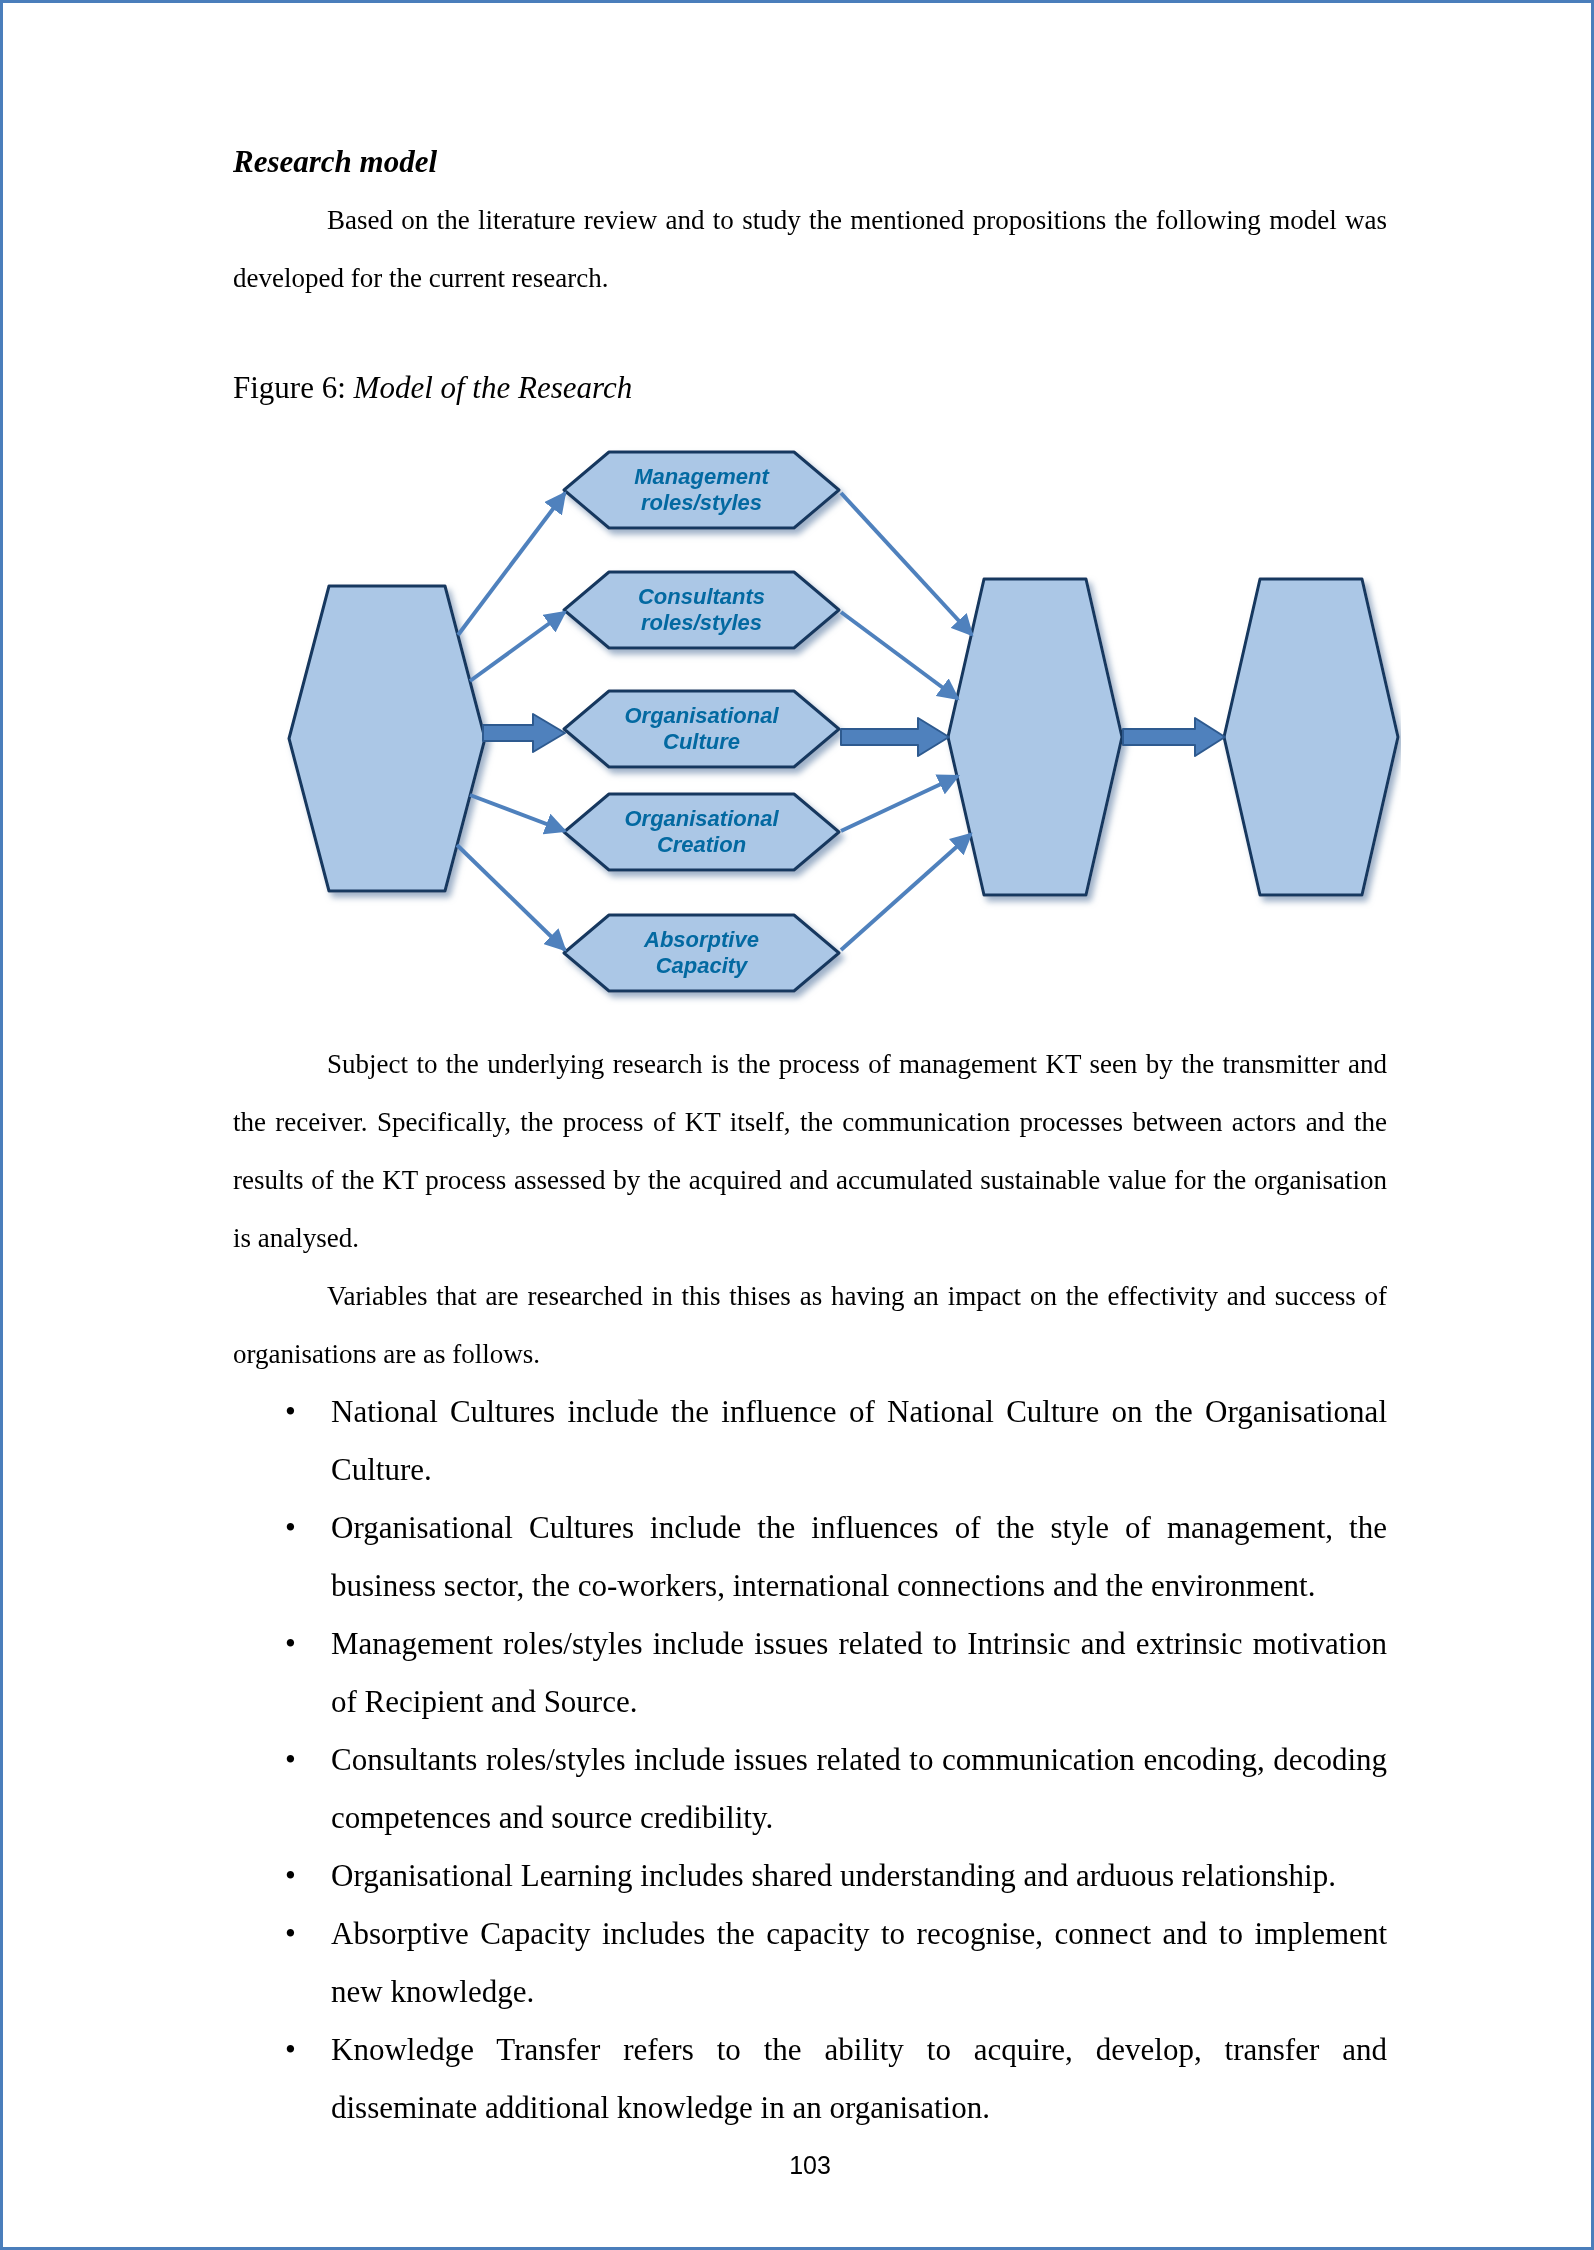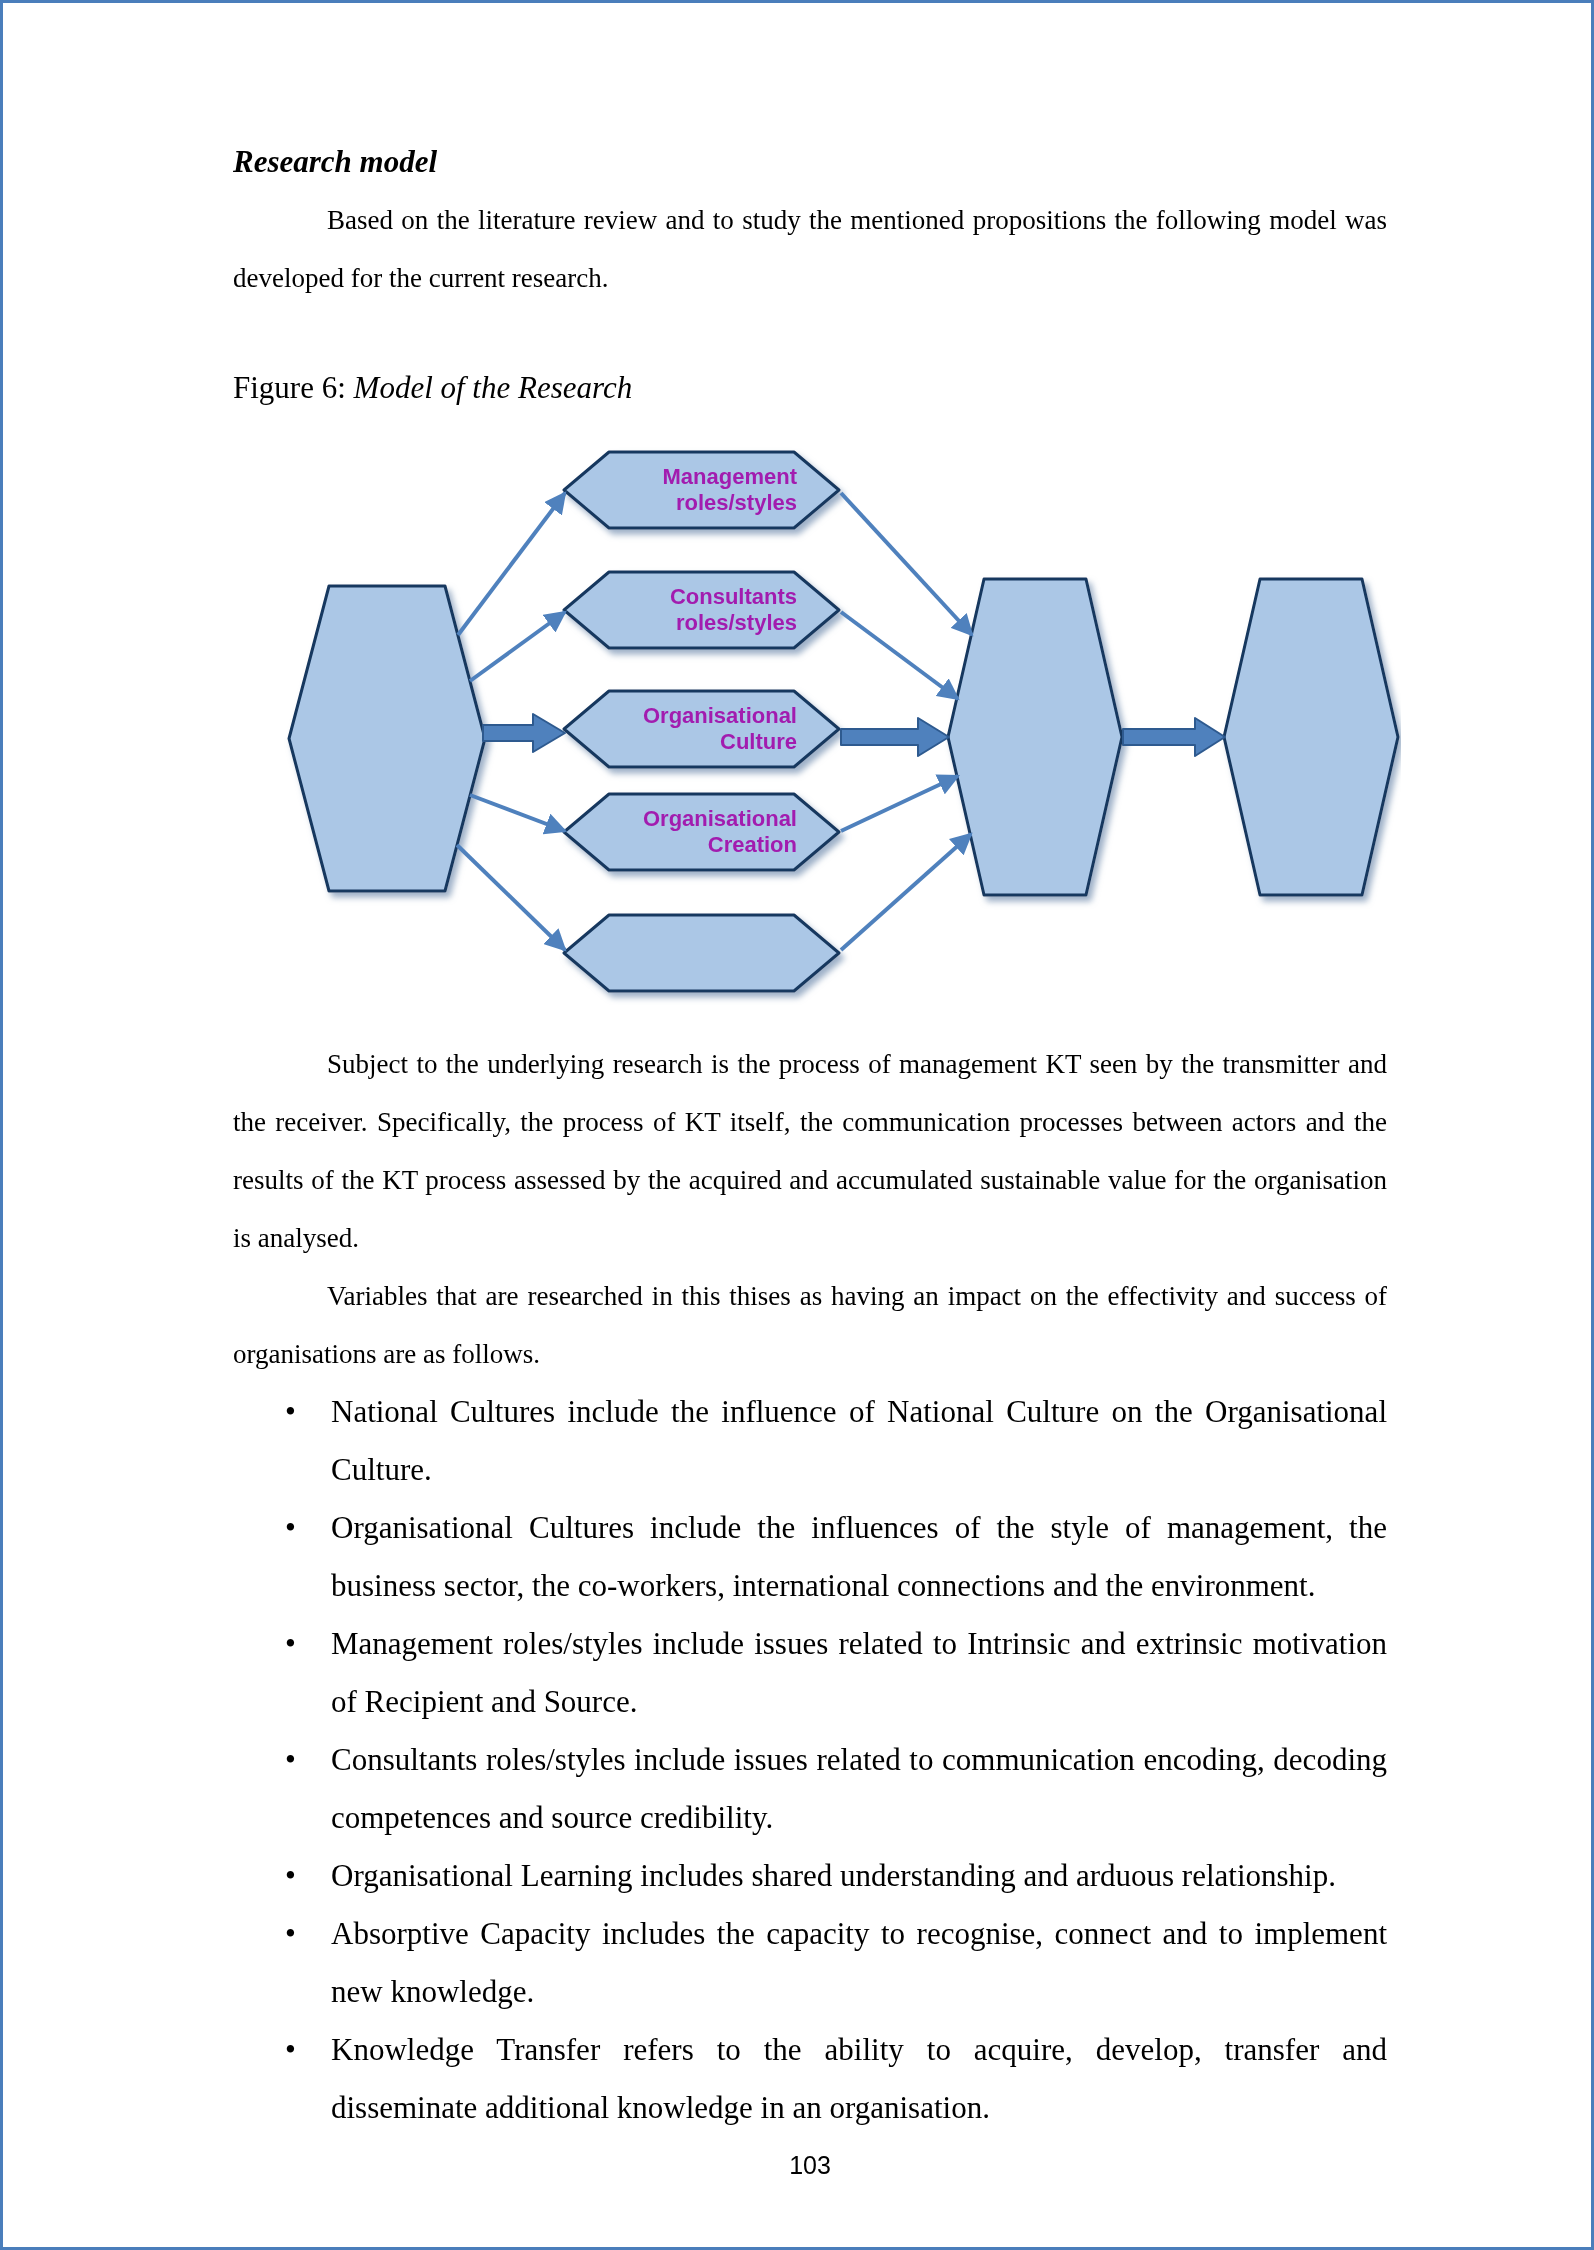--- a/index.html
+++ b/index.html
@@ -48,27 +48,28 @@
     height: 560px;
     margin: 28px 0 30px -2px;
   }
   .diagram-svg { position: absolute; left: 0; top: 0; }
 
   .hex-label {
     position: absolute;
     display: flex;
     align-items: center;
     justify-content: center;
-    text-align: right;
+    text-align: center;
     box-sizing: border-box;
     font-family: "Liberation Sans", sans-serif;
     font-weight: bold;
     font-size: 22px;
     line-height: 1.2;
-    color: #a21caf;
+    color: #0369a1;
+    font-style: italic;
   }
 
   .bullets { margin: 0; }
   .bullet-item {
     position: relative;
     padding-left: 98px;
     font-size: 31px;
     line-height: 58px;
     text-align: justify;
   }
@@ -134,20 +135,21 @@
           <polygon points="252,280 302,280 302,269 334,288 302,307 302,296 252,296"></polygon>
           <polygon points="610,284 687,284 687,273 718,292 687,311 687,300 610,300"></polygon>
           <polygon points="892,284 964,284 964,273 994,292 964,311 964,300 892,300"></polygon>
         </g>
       </svg>
 
       <div class="hex-label" style="left:333px; top:7px; width:275px; height:76px; padding:0 42px;">Management roles/styles</div>
       <div class="hex-label" style="left:333px; top:127px; width:275px; height:76px; padding:0 42px;">Consultants roles/styles</div>
       <div class="hex-label" style="left:333px; top:246px; width:275px; height:76px; padding:0 42px;">Organisational Culture</div>
       <div class="hex-label" style="left:333px; top:349px; width:275px; height:76px; padding:0 42px;">Organisational Creation</div>
+      <div class="hex-label" style="left:333px; top:470px; width:275px; height:76px; padding:0 42px;">Absorptive Capacity</div>
     </div>
 
     <p class="body-par indent">Subject to the underlying research is the process of management KT seen by the transmitter and the receiver. Specifically, the process of KT itself, the communication processes between actors and the results of the KT process assessed by the acquired and accumulated sustainable value for the organisation is analysed.</p>
 
     <p class="body-par indent">Variables that are researched in this thises as having an impact on the effectivity and success of organisations are as follows.</p>
 
     <div class="bullets">
       <div class="bullet-item">
         <span class="bullet-glyph">•</span><span>National Cultures include the influence of National Culture on the Organisational Culture.</span>
       </div>

